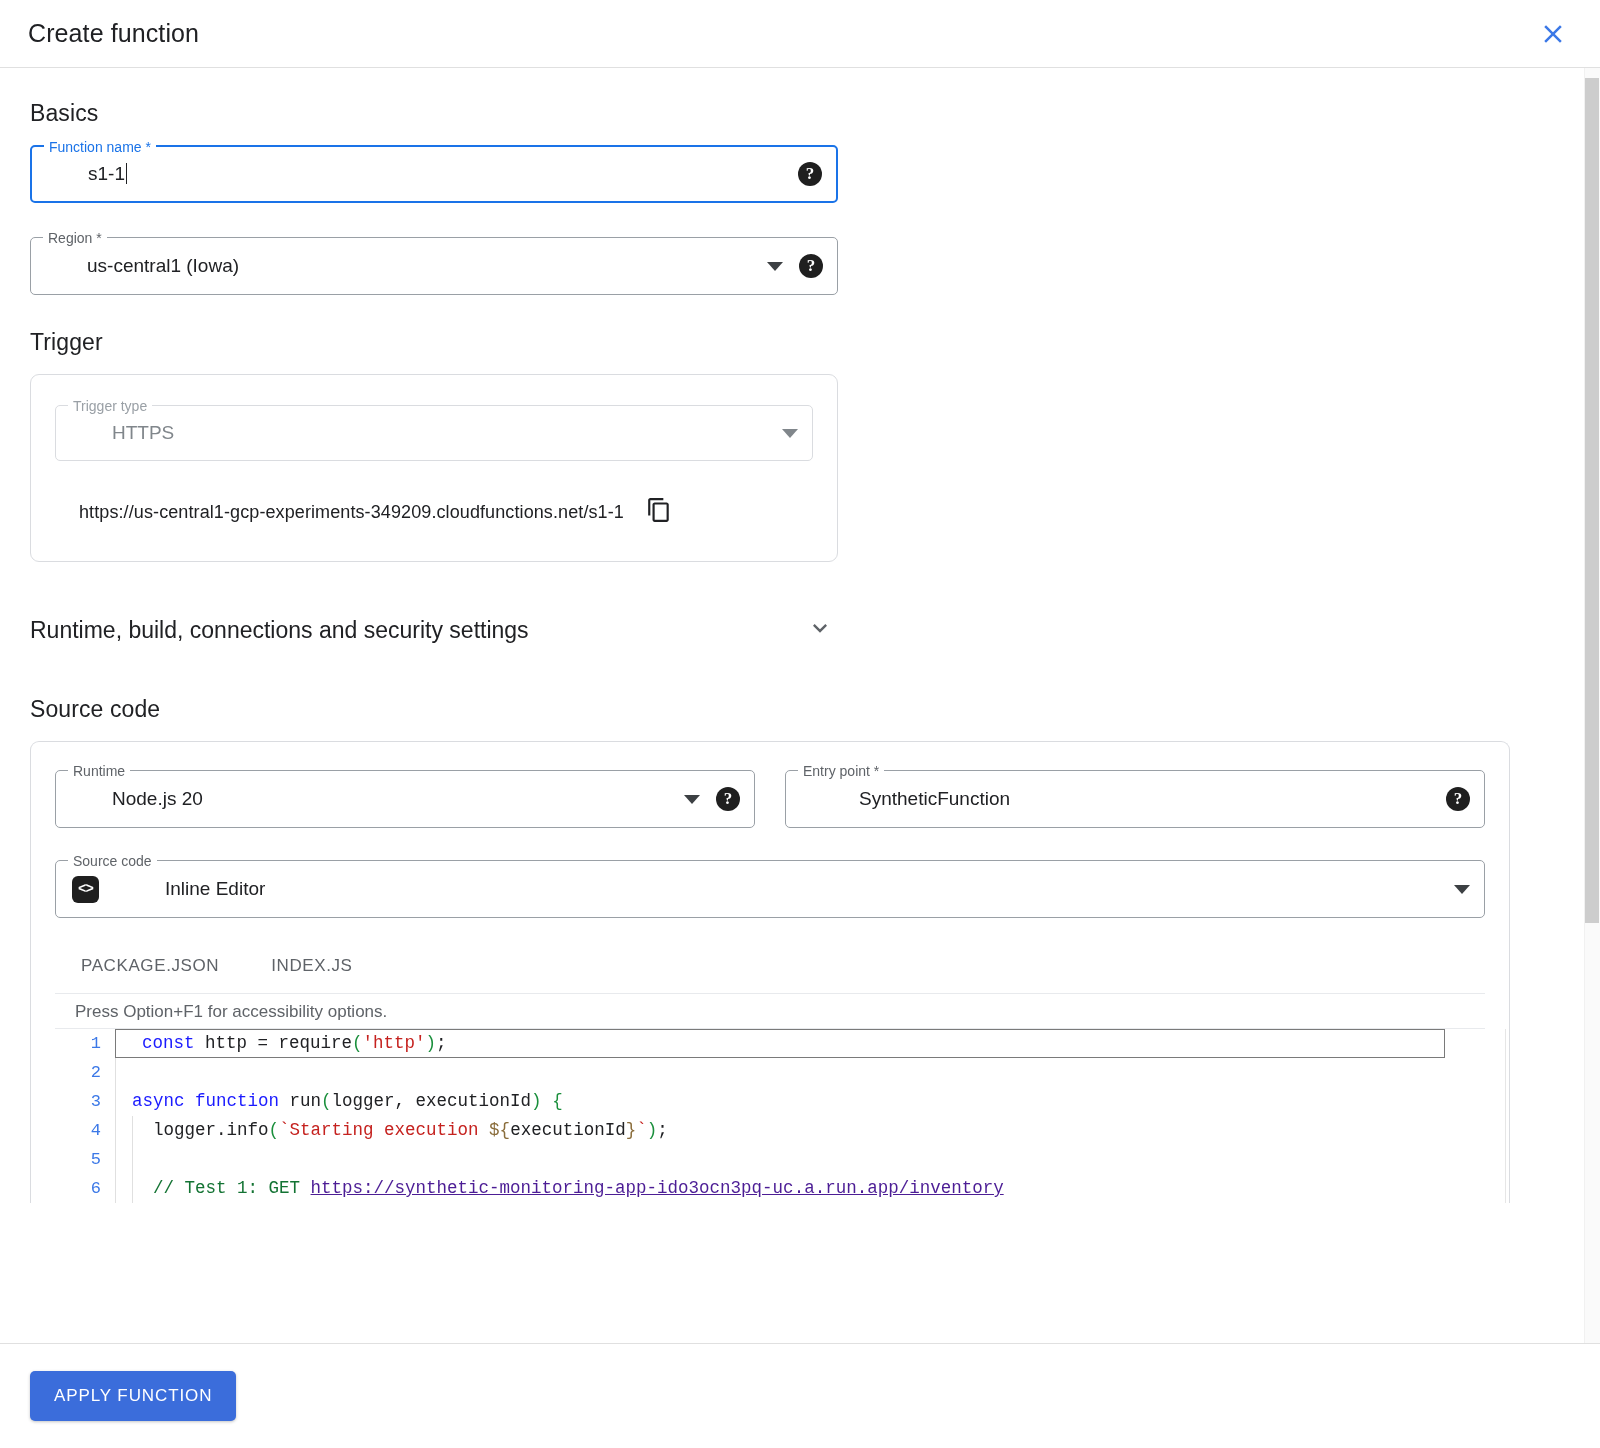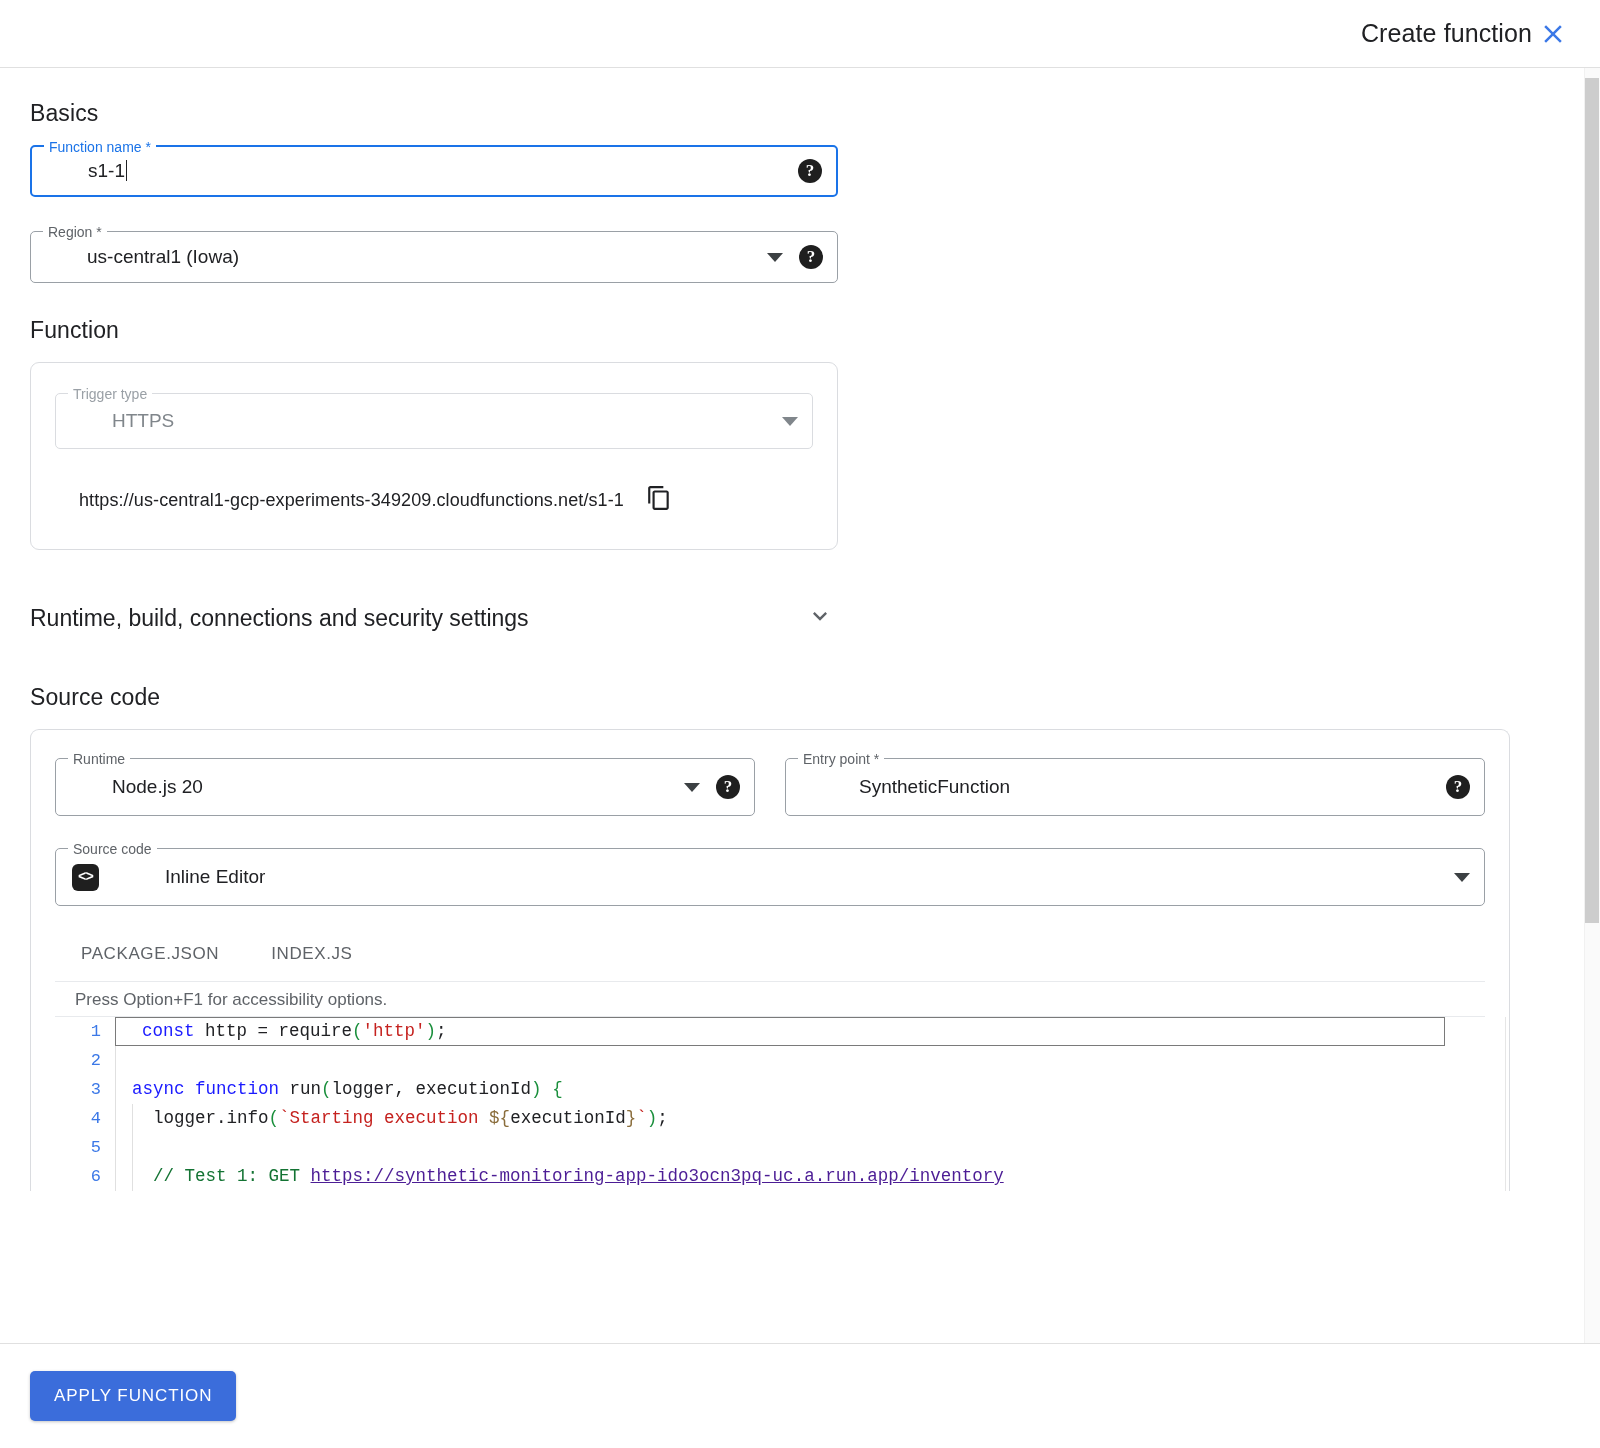--- a/index.html
+++ b/index.html
@@ -20,21 +20,21 @@
     display: flex;
     flex-direction: column;
   }
 
   
   .dlg-header {
     height: 68px;
     flex: 0 0 68px;
     display: flex;
     align-items: center;
-    justify-content: flex-end;
+    justify-content: space-between;
     padding: 0 26px 0 28px;
     border-bottom: 1px solid #e0e0e0;
     background: #fff;
   }
   .dlg-title {
     font-size: 25px;
     font-weight: 400;
     color: #202124;
     letter-spacing: .1px;
   }
@@ -83,21 +83,21 @@
     font-weight: 500;
     color: #202124;
     margin: 16px 0 18px 0;
     letter-spacing: .1px;
   }
   .section-title.tight { margin-top: 8px; }
 
   
   .field {
     position: relative;
-    height: 52px;
+    height: 58px;
     border: 1px solid #9aa0a6;
     border-radius: 5px;
     background: #fff;
     display: flex;
     align-items: center;
     padding: 0 14px 0 16px;
   }
   .field.focused {
     border: 2px solid #1a73e8;
   }
@@ -394,21 +394,21 @@
         <span class="help-icon">?</span>
       </div>
 
       <div class="field row-field">
         <span class="legend">Region *</span>
         <span class="value">us-central1 (Iowa)</span>
         <span class="dd-arrow"></span>
         <span class="help-icon">?</span>
       </div>
 
-      <div class="section-title" style="margin-top:30px;">Function</div>
+      <div class="section-title" style="margin-top:30px;">Trigger</div>
 
       <div class="card trigger-card">
         <div class="field disabled trigger-type-field">
           <span class="legend">Trigger type</span>
           <span class="value muted">HTTPS</span>
           <span class="dd-arrow grey"></span>
         </div>
         <div class="url-row">
           <span class="url-text">https://us-central1-gcp-experiments-349209.cloudfunctions.net/s1-1</span>
           <span class="copy-icon">

